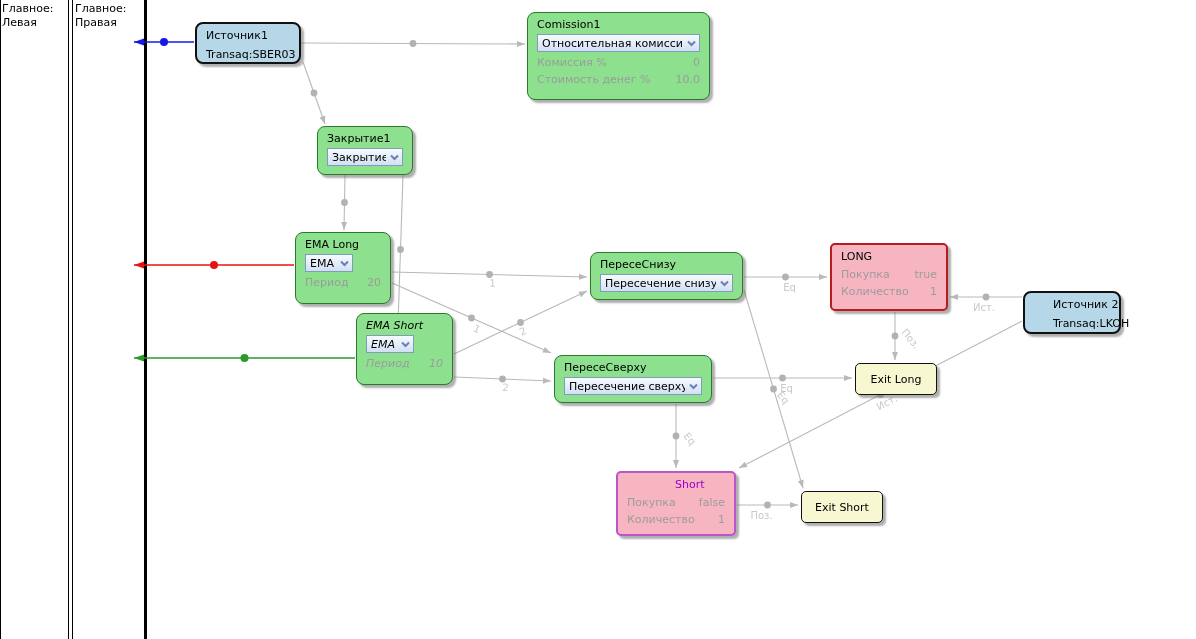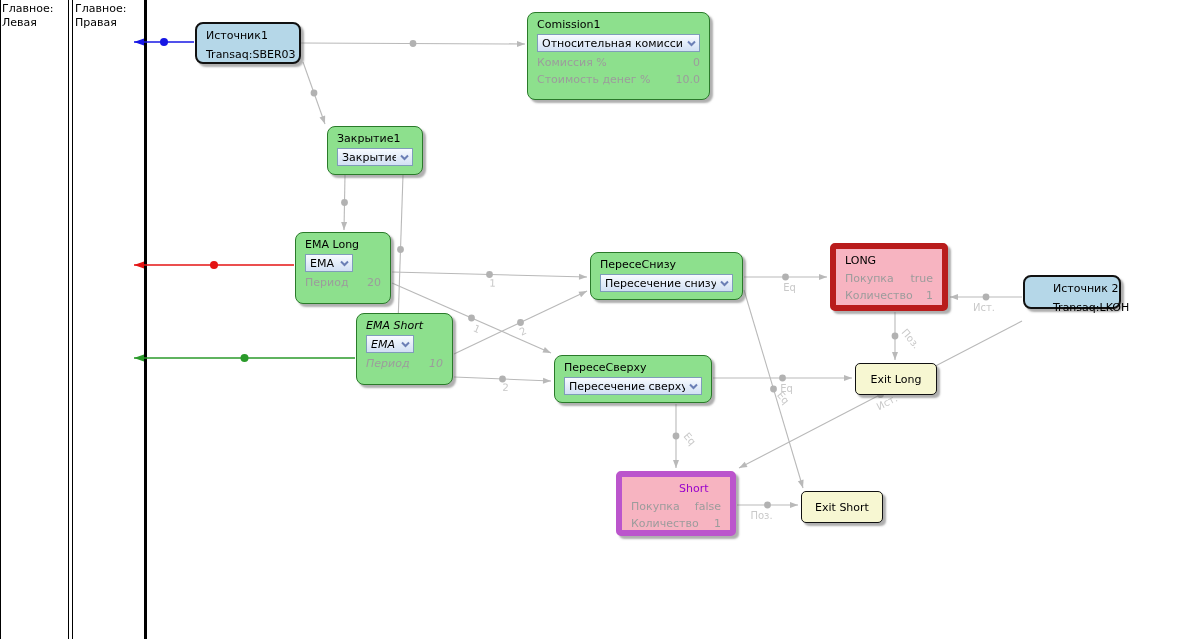--- a/index.html
+++ b/index.html
@@ -17,21 +17,21 @@
   
   .node{
     position:absolute;box-sizing:border-box;z-index:2;
     border-radius:8px;
     box-shadow:3px 3px 2px rgba(110,110,110,0.55);
     padding:5px 9px;
   }
   .node .title{color:#000;line-height:14px;margin-bottom:2px;white-space:nowrap;}
   .green{background:#8de08d;border:1.5px solid #2a7a2a;}
   .blue{background:#b5d7e8;border:2px solid #111;}
-  .pink{background:#f7b4c1;border:6px solid #b91c1c;border-radius:5px;}
+  .pink{background:#f7b4c1;border:2px solid #b91c1c;border-radius:5px;}
   .pink.short{border-color:#bb55cc;}
   .pink.short .title{color:#9902cc;margin-left:48px;}
   .yellow{background:#f7f7d2;border:1.5px solid #111;border-radius:5px;
           display:flex;align-items:center;justify-content:center;padding:10px;}
   .subtitle{margin-top:5px;white-space:nowrap;}
   
   .select{
     height:18px;box-sizing:border-box;border:1px solid #7f9db9;
     background:linear-gradient(#f7fbff,#d2e0f4);
     display:flex;align-items:center;padding:0 2px 0 4px;
@@ -180,21 +180,21 @@
   <div class="param">
     <span class="pl">Комиссия %</span>
     <span class="pv">0</span>
   </div>
   <div class="param">
     <span class="pl">Стоимость денег %</span>
     <span class="pv">10.0</span>
   </div>
 </div>
 
-<div class="node green" style="left:327px;top:126px;width:96px;height:49px;">
+<div class="node green" style="left:317px;top:126px;width:96px;height:49px;">
   <div class="title">Закрытие1</div>
   <div class="select">
     <span class="sel-text">Закрытие</span>
     <span class="chev">
         <svg width="11" height="9">
           <path d="M2 2.5 L5.5 6 L9 2.5" stroke="#6b7fb5" stroke-width="2" fill="none"></path>
         </svg>
       </span>
   </div>
 </div>
@@ -280,16 +280,16 @@
 </div>
 
 <div class="node yellow" style="left:855px;top:363px;width:82px;height:32px;">
   <span>Exit Long</span>
 </div>
 
 <div class="node yellow" style="left:801px;top:491px;width:82px;height:32px;">
   <span>Exit Short</span>
 </div>
 
-<div class="node blue" style="left:1023px;top:275px;width:98px;height:34px;padding-left:28px;">
+<div class="node blue" style="left:1023px;top:291px;width:98px;height:43px;padding-left:28px;">
   <div class="title">Источник 2</div>
   <div class="subtitle">Transaq:LKOH</div>
 </div>
 
 </body></html>

